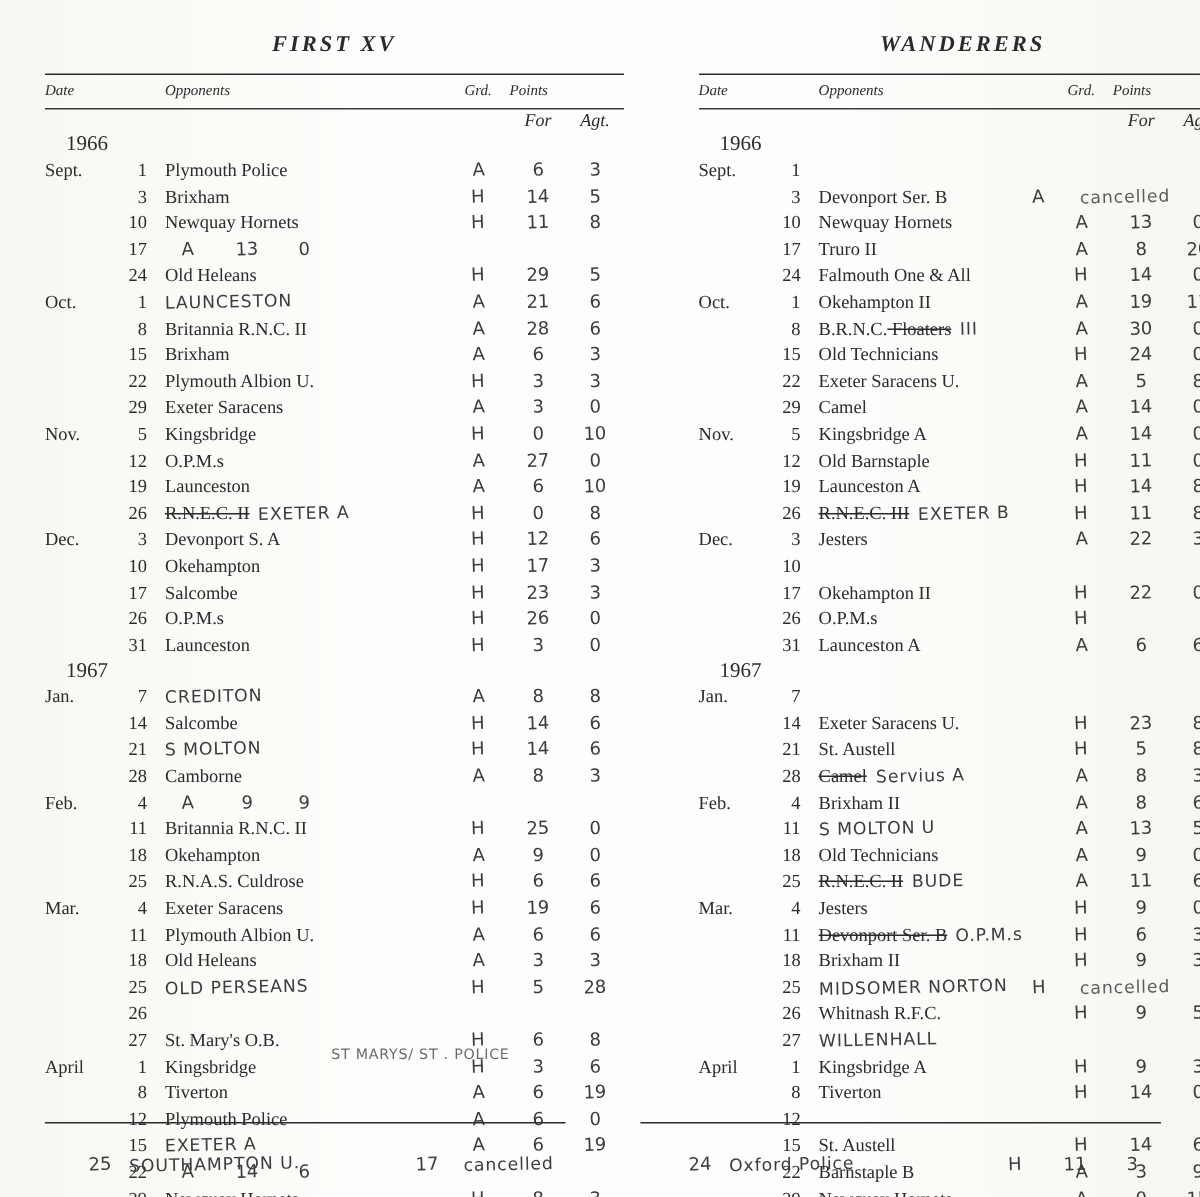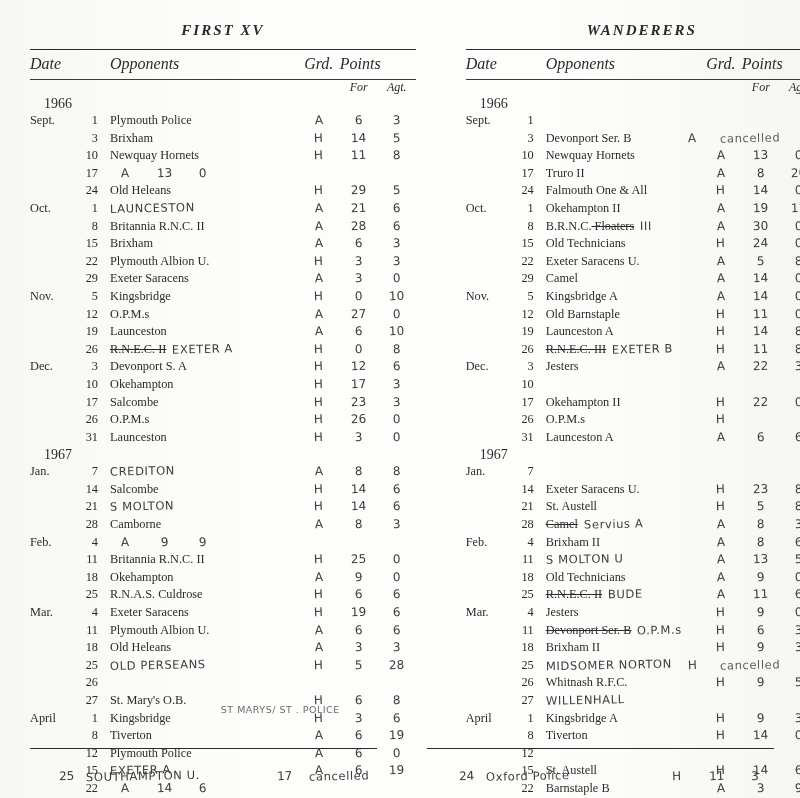--- a/index.html
+++ b/index.html
@@ -35,21 +35,21 @@
     margin-bottom:10px;
   }
   .rule{
     border-top:1.6px solid #2b2b2b;
     margin:0 0 3px 0;
   }
   .rule.thin{border-top:1px solid #3a3a3a;margin:3px 0 0 0;}
   .head-row{
     display:flex;
     font-style:italic;
-    font-size:16px;
+    font-size:10px;
     padding:2px 0 3px 0;
   }
   .subhead-row{
     display:flex;
     font-style:italic;
     font-size:12px;
     height:15px;
     align-items:center;
   }
   .c-date{width:74px;display:flex;}

